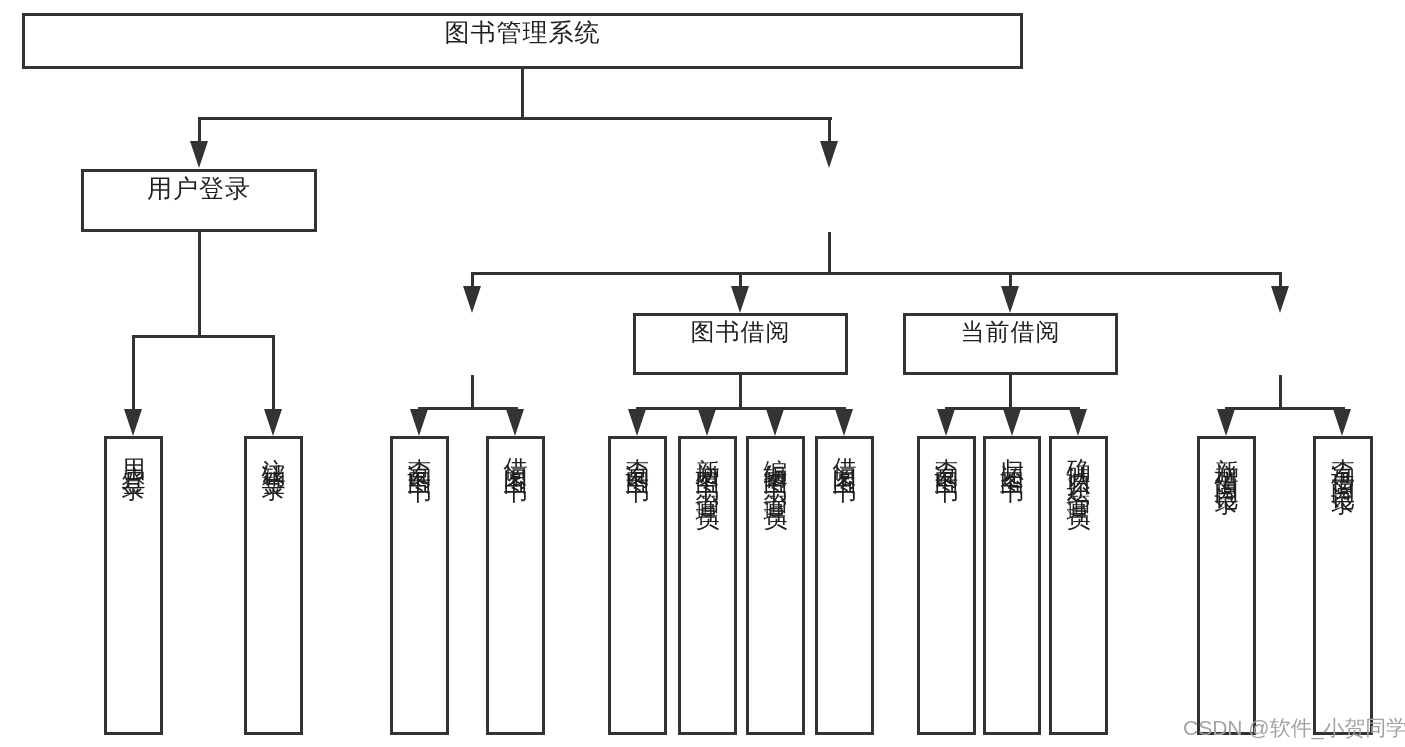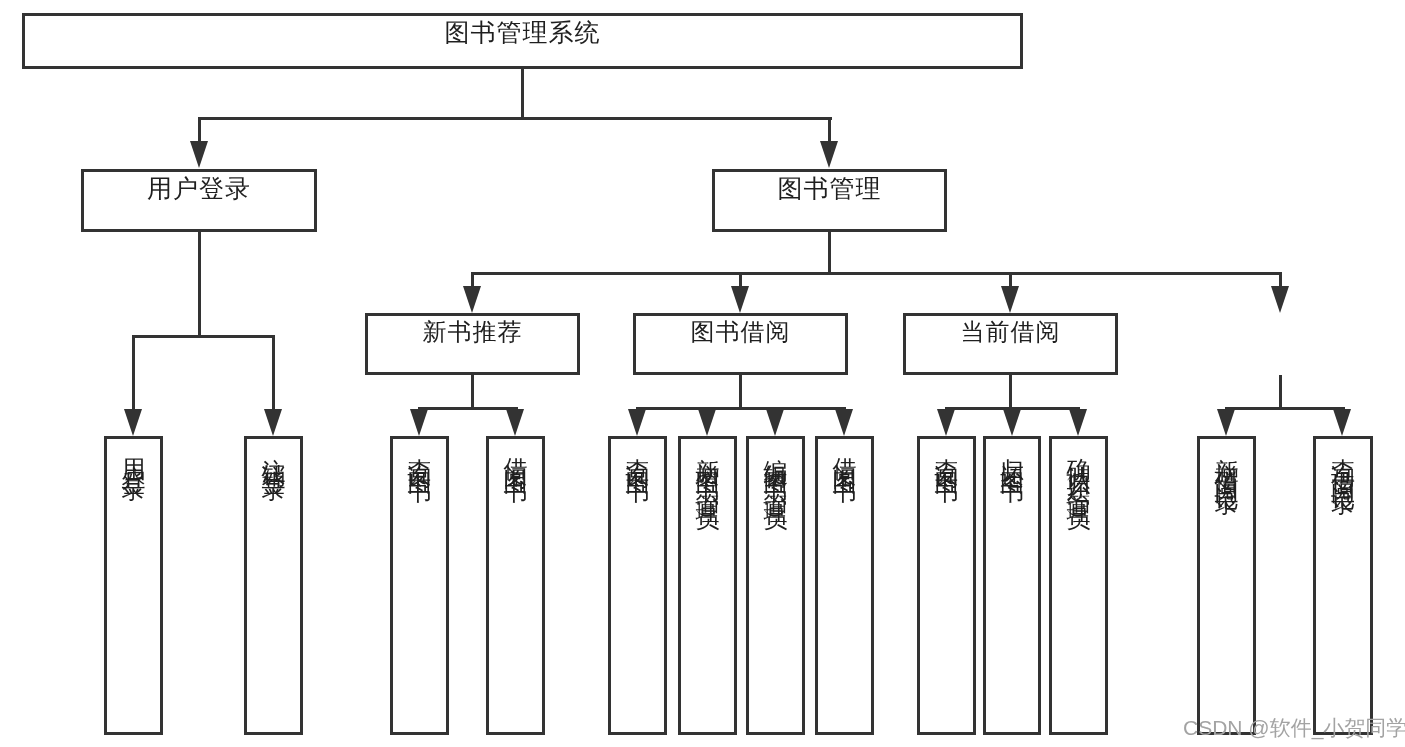--- a/index.html
+++ b/index.html
@@ -92,27 +92,21 @@
   <div class="arrow" style="left:1217px;top:409px"></div>
   <div class="arrow" style="left:1333px;top:409px"></div>
 
   <div class="hbox" style="left:22px;top:13px;width:1001px;height:56px">
     <span class="hlabel">图书管理系统</span>
   </div>
 
   <div class="hbox" style="left:81px;top:169px;width:236px;height:63px">
     <span class="hlabel">用户登录</span>
   </div>
-  <div class="hbox" style="left:712px;top:169px;width:235px;height:63px">
-    <span class="hlabel">图书管理</span>
-  </div>
 
-  <div class="hbox l3" style="left:365px;top:313px;width:215px;height:62px">
-    <span class="hlabel">新书推荐</span>
-  </div>
   <div class="hbox l3" style="left:903px;top:313px;width:215px;height:62px">
     <span class="hlabel">当前借阅</span>
   </div>
   <div class="hbox l3" style="left:633px;top:313px;width:215px;height:62px">
     <span class="hlabel">图书借阅</span>
   </div>
 
   <div class="vbox" style="left:104px;top:436px;width:59px;height:299px">
     <span class="vlabel">用户登录</span>
   </div>

